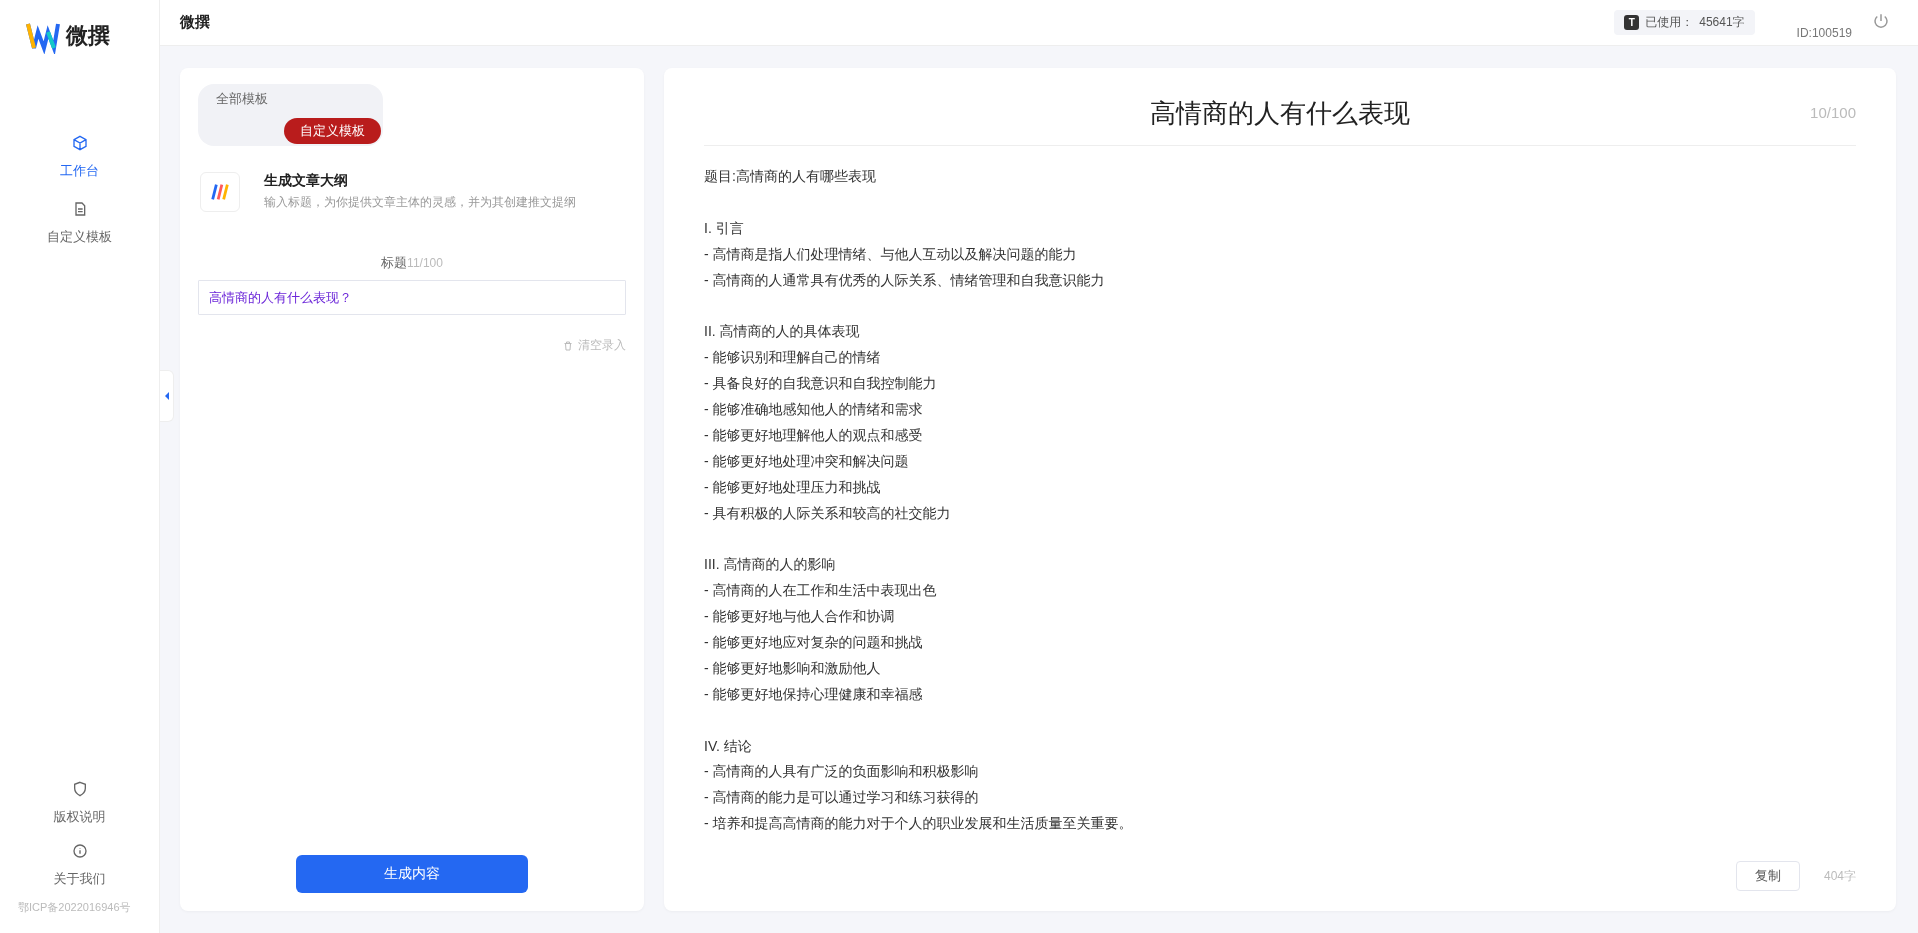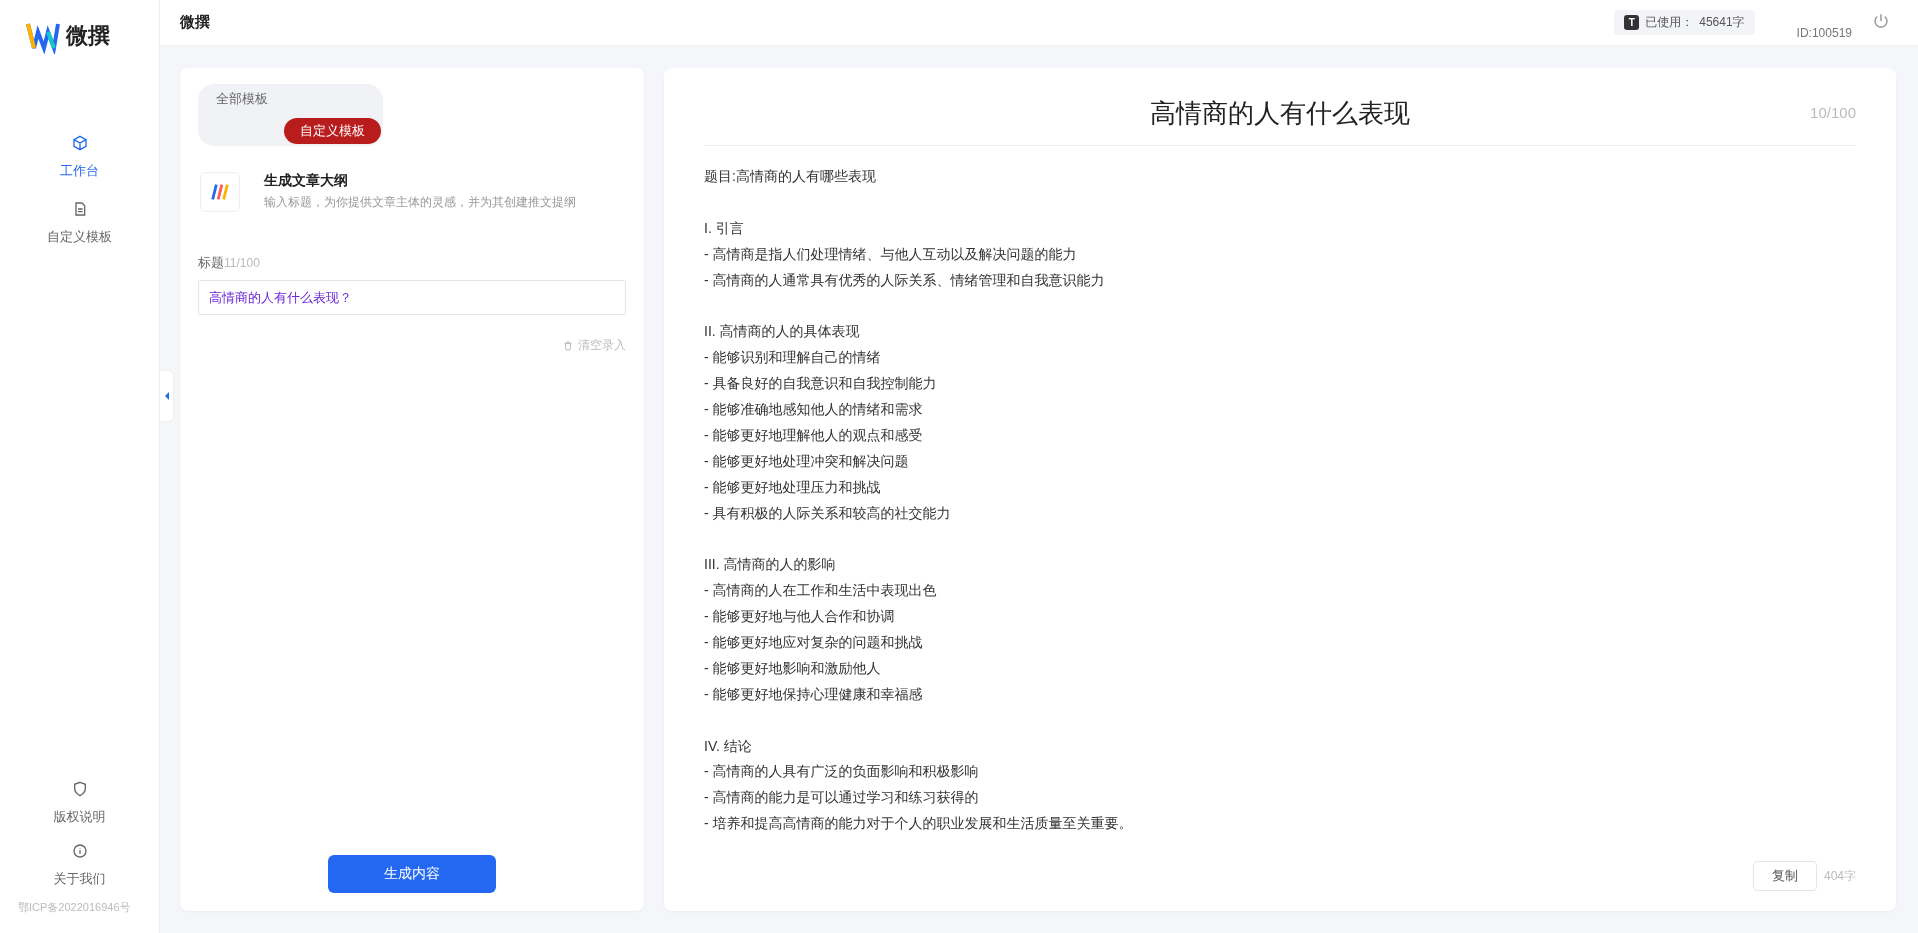--- a/index.html
+++ b/index.html
@@ -27,33 +27,33 @@
 .content { flex: 1; display: flex; gap: 20px; padding: 22px 22px 22px 20px; min-height: 0; }
 .panel { background: #fff; border-radius: 8px; box-shadow: 0 1px 3px rgba(0,0,0,0.04); display: flex; flex-direction: column; }
 .left-panel { width: 464px; padding: 16px 18px; position: relative; }
 .tabs { display: flex; background: #f1f2f6; border-radius: 16px; width: fit-content; padding: 2px; margin-bottom: 20px; }
 .tab { padding: 4px 16px; border-radius: 14px; font-size: 13px; cursor: pointer; color: #666; }
 .tab.active { background: #b91c1c; color: #fff; margin-top: 32px; }
 .tpl-card { display: flex; gap: 24px; align-items: flex-start; padding: 6px 2px 18px; }
 .tpl-icon { width: 40px; height: 40px; border-radius: 6px; background: #fff; border:1px solid #eee; display:flex; align-items:center; justify-content:center; }
 .tpl-title { font-size: 14px; font-weight: 600; color: #222; margin-bottom: 4px; }
 .tpl-desc { font-size: 12px; color: #999; }
-.field-row { display: flex; justify-content: flex-start; align-items: baseline; margin-top: 24px; margin-bottom: 8px; }
+.field-row { display: flex; justify-content: center; align-items: baseline; margin-top: 24px; margin-bottom: 8px; }
 .field-label { font-size: 13px; color: #666; }
 .field-count { font-size: 12px; color: #bbb; }
 .title-input { width: 100%; border: 1px solid #e3e5ed; border-radius: 1px; padding: 9px 10px; font-size: 13px; color: #6d28d9; outline: none; }
 .clear-link { display: flex; align-items: center; justify-content: flex-end; gap: 4px; color: #bbb; font-size: 12px; margin-top: 22px; cursor: pointer; }
-.generate-btn { position: absolute; bottom: 18px; left: 50%; transform: translateX(-50%); width: 168px; padding: 10px 0; background: #2468f2; color: #fff; border-radius: 6px; text-align: center; font-size: 14px; cursor: pointer; border: none; }
+.generate-btn { position: absolute; bottom: 18px; left: 50%; transform: translateX(-50%); width: 232px; padding: 10px 0; background: #2468f2; color: #fff; border-radius: 6px; text-align: center; font-size: 14px; cursor: pointer; border: none; }
 .right-panel { flex: 1; padding: 22px 40px 20px; position: relative; }
 .output-title-wrap { position: relative; margin-bottom: 8px; }
 .output-title { text-align: center; font-size: 26px; font-weight: 500; font-family: "Songti SC", "SimSun", serif; color: #222; padding: 6px 0; }
 .output-count { position: absolute; right: 0; top: 14px; font-size: 15px; color: #bbb; }
 .hr { border: none; border-top: 1px solid #eee; margin-bottom: 18px; }
 .output-body { font-size: 14px; line-height: 1.85; color: #333; white-space: pre-line; font-family: "PingFang SC", "Microsoft YaHei", sans-serif; }
-.right-footer { position: absolute; bottom: 20px; right: 40px; display: flex; align-items: center; gap: 7px; justify-content: space-between; }
+.right-footer { position: absolute; bottom: 20px; right: 40px; display: flex; align-items: center; gap: 24px; justify-content: space-between; }
 .copy-btn { border: 1px solid #e3e5ed; background: #fff; border-radius: 4px; padding: 5px 18px; font-size: 13px; color: #555; cursor: pointer; }
 .word-count { font-size: 12px; color: #bbb; }
 .collapse-handle { position: absolute; left: 160px; top: 370px; width: 14px; height: 52px; background: #fff; border:1px solid #eee; border-left:none; border-radius: 0 6px 6px 0; display: flex; align-items: center; justify-content: center; cursor: pointer; z-index: 5; }
 </style>
 </head>
 <body>
 
 <div class="app">
   <div class="sidebar">
     <div class="logo-area">

